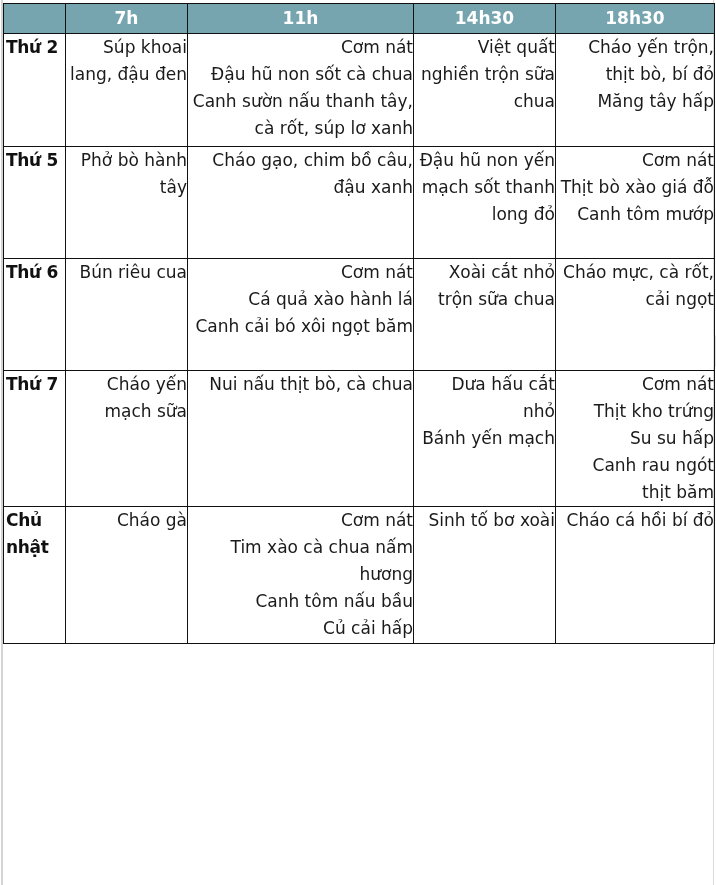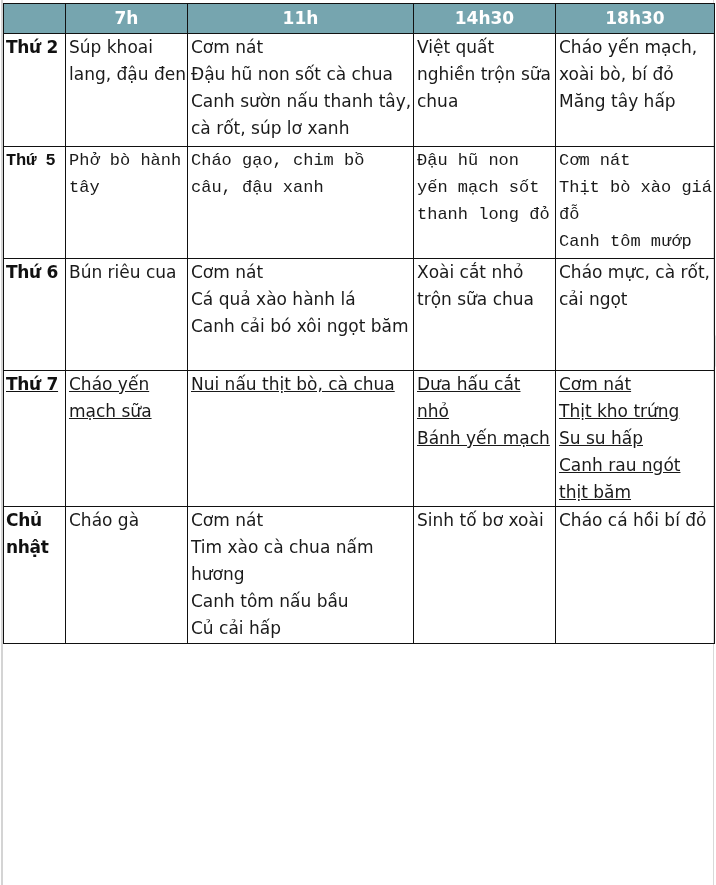--- a/index.html
+++ b/index.html
@@ -81,27 +81,28 @@
   }
   table.menu td.day {
     font-weight: bold;
     color: #111111;
     padding-left: 2px;
     letter-spacing: -0.3px;
   }
   .cell-line {
     display: block;
     white-space: normal;
+    text-align: right;
   }
   tr.r1 td { height: 112px; margin-left: 31px; }
   tr.r2 td { height: 111px; }
   tr.r3 td { height: 111px; }
-  tr.r4 td { height: 111px; font-family: Liberation Mono, monospace; }
+  tr.r4 td { height: 111px; }
   tr.r5 td { height: 111px; margin-left: 8px; }
-  tr.r6 td { height: 135px; text-decoration: underline; }
+  tr.r6 td { height: 135px; }
   tr.r7 td { height: 136px; }
 </style>
 </head>
 <body>
 
 <div class="sheet">
   <div class="gridline-top"></div>
   <div class="gridline-left"></div>
   <div class="gridline-right"></div>
   <div class="scroll-thumb"></div>
@@ -131,21 +132,21 @@
           </td>
           <td>
             <span class="cell-line">Cơm nát</span>
             <span class="cell-line">Đậu hũ non sốt cà chua</span>
             <span class="cell-line">Canh sườn nấu thanh tây, cà rốt, súp lơ xanh</span>
           </td>
           <td>
             <span class="cell-line">Việt quất nghiền trộn sữa chua</span>
           </td>
           <td>
-            <span class="cell-line">Cháo yến mạch, xoài bò, bí đỏ</span>
+            <span class="cell-line">Cháo yến trộn, thịt bò, bí đỏ</span>
             <span class="cell-line">Măng tây hấp</span>
           </td>
         </tr>
       <tr class="r4">
           <td class="day">Thứ 5</td>
           <td>
             <span class="cell-line">Phở bò hành tây</span>
           </td>
           <td>
             <span class="cell-line">Cháo gạo, chim bồ câu, đậu xanh</span>

